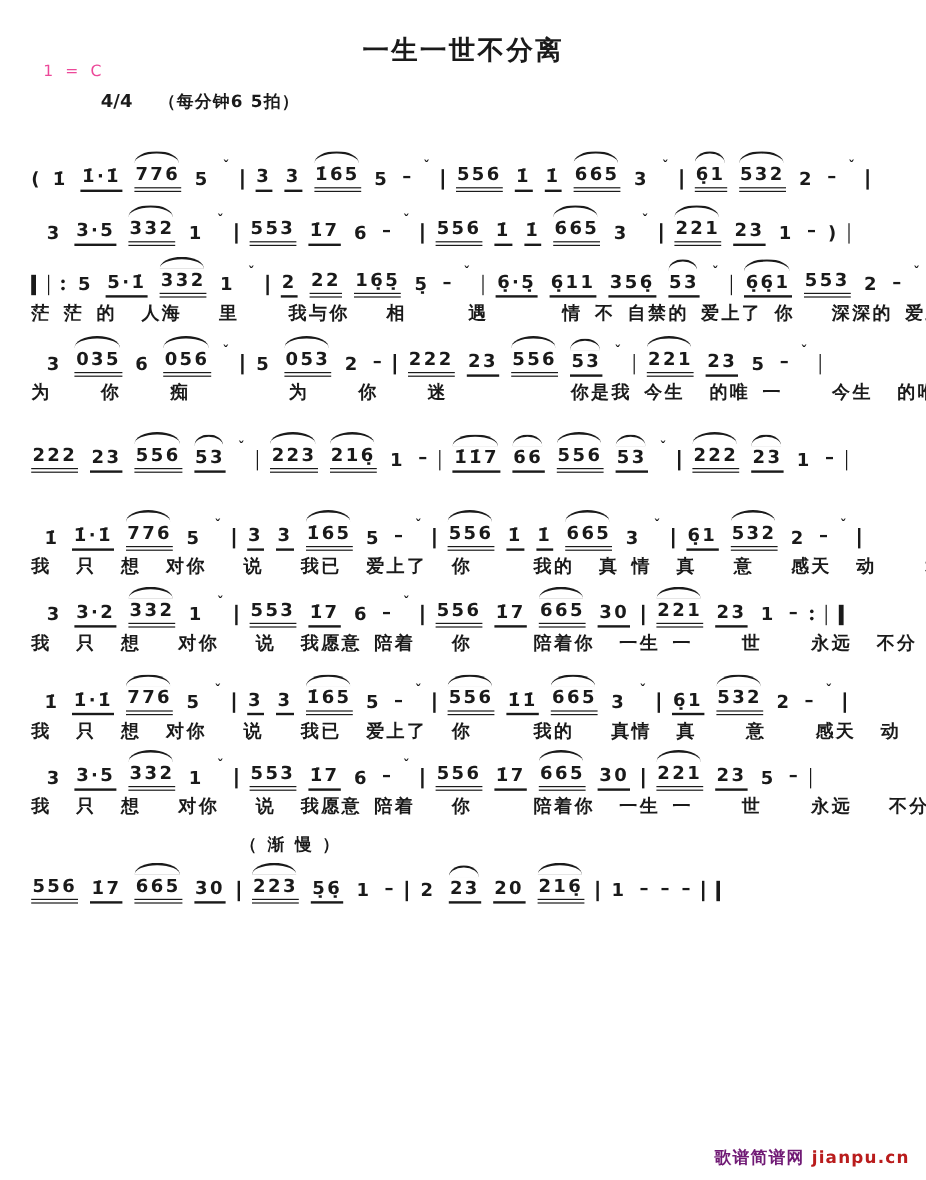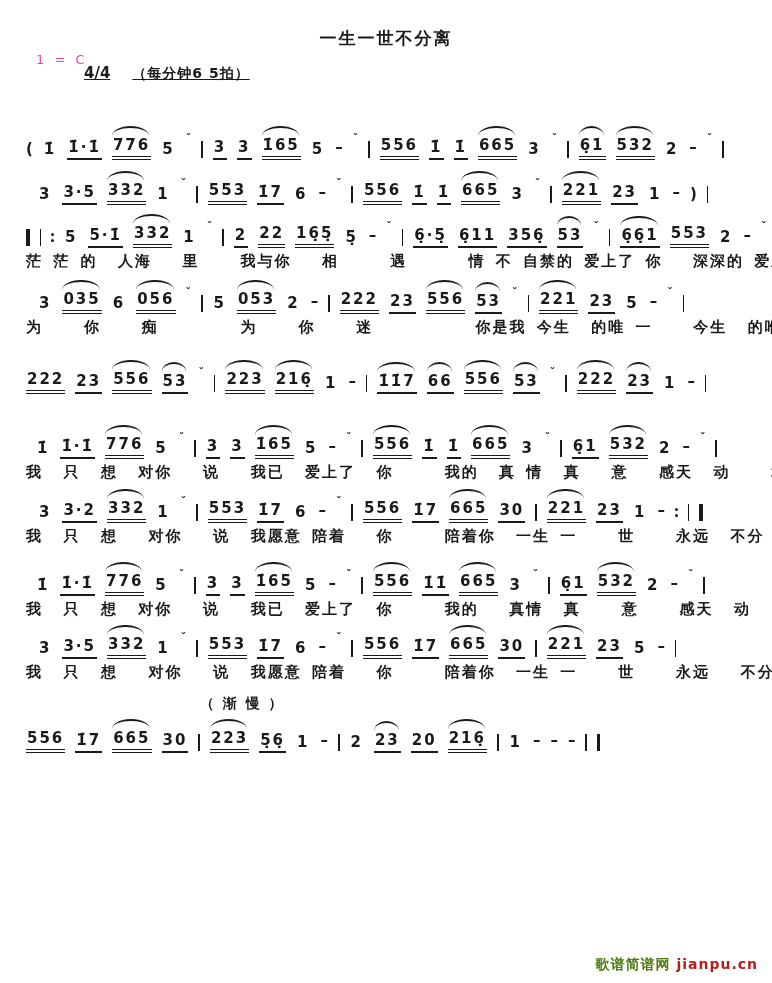--- a/index.html
+++ b/index.html
@@ -1,21 +1,21 @@
 <!DOCTYPE html>
 <html><head>
 <meta charset="utf-8">
 <style>
   html,body{margin:0;padding:0;background:#fff;}
   .page{position:relative;width:772px;height:983px;background:#ffffff;overflow:hidden;
         font-family:"DejaVu Sans","Liberation Sans",sans-serif;color:#1a1a1a;}
   .title{position:absolute;top:27px;left:0;width:100%;text-align:center;
-         font-size:17px;font-weight:bold;letter-spacing:2px;}
+         font-size:22px;font-weight:bold;letter-spacing:2px;}
   .key{position:absolute;top:52px;left:36px;font-size:13px;color:#ec4899;letter-spacing:3px;}
-  .meter-row{position:absolute;top:64px;left:84px;font-size:15px;font-weight:bold;text-decoration:underline;}
+  .meter-row{position:absolute;top:75px;left:84px;font-size:15px;font-weight:bold;}
   .meter-row .tempo{margin-left:22px;font-size:14px;letter-spacing:1px;}
   .credits{position:absolute;top:63px;left:490px;font-size:15px;line-height:23px;letter-spacing:1px;}
   
   .sys{position:absolute;left:26px;width:736px;}
   .notes{display:flex;align-items:flex-end;column-gap:10px;height:34px;
          font-size:15px;font-weight:bold;}
   .note{position:relative;display:inline-block;letter-spacing:2px;padding:0 1px 2px 1px;white-space:nowrap;}
   .note b{font-weight:bold;}
   .u1{border-bottom:2px solid #1a1a1a;}
   .u2{border-bottom:4px double #1a1a1a;}
@@ -25,21 +25,21 @@
   .thick{width:3.5px;}
   .rdots{display:flex;flex-direction:column;gap:3.5px;margin-bottom:6px;flex:none;}
   .rdots i{width:3px;height:3px;background:#1a1a1a;border-radius:50%;}
   .breath{position:relative;top:-15px;font-size:11px;font-weight:bold;flex:none;}
   .dash{font-weight:bold;padding-bottom:4px;}
   .par{font-weight:bold;padding-bottom:2px;}
   .lyrics{white-space:pre;font-size:15px;font-weight:bold;letter-spacing:2px;
           word-spacing:3px;margin-top:4px;}
   .rit{position:absolute;top:695px;left:200px;font-size:14px;font-weight:bold;letter-spacing:2px;}
   .wm{position:absolute;top:956px;right:14px;font-size:14px;font-weight:bold;letter-spacing:1px;}
-  .wm .site{color:#4d7c0f;}
+  .wm .site{color:#701a75;}
   .wm .url{color:#b91c1c;text-decoration:none;margin-left:6px;}
 </style>
 </head>
 <body>
 
 <div class="page">
 
   <div class="title">一生一世不分离</div>
   <div class="key">1 = C</div>
 

